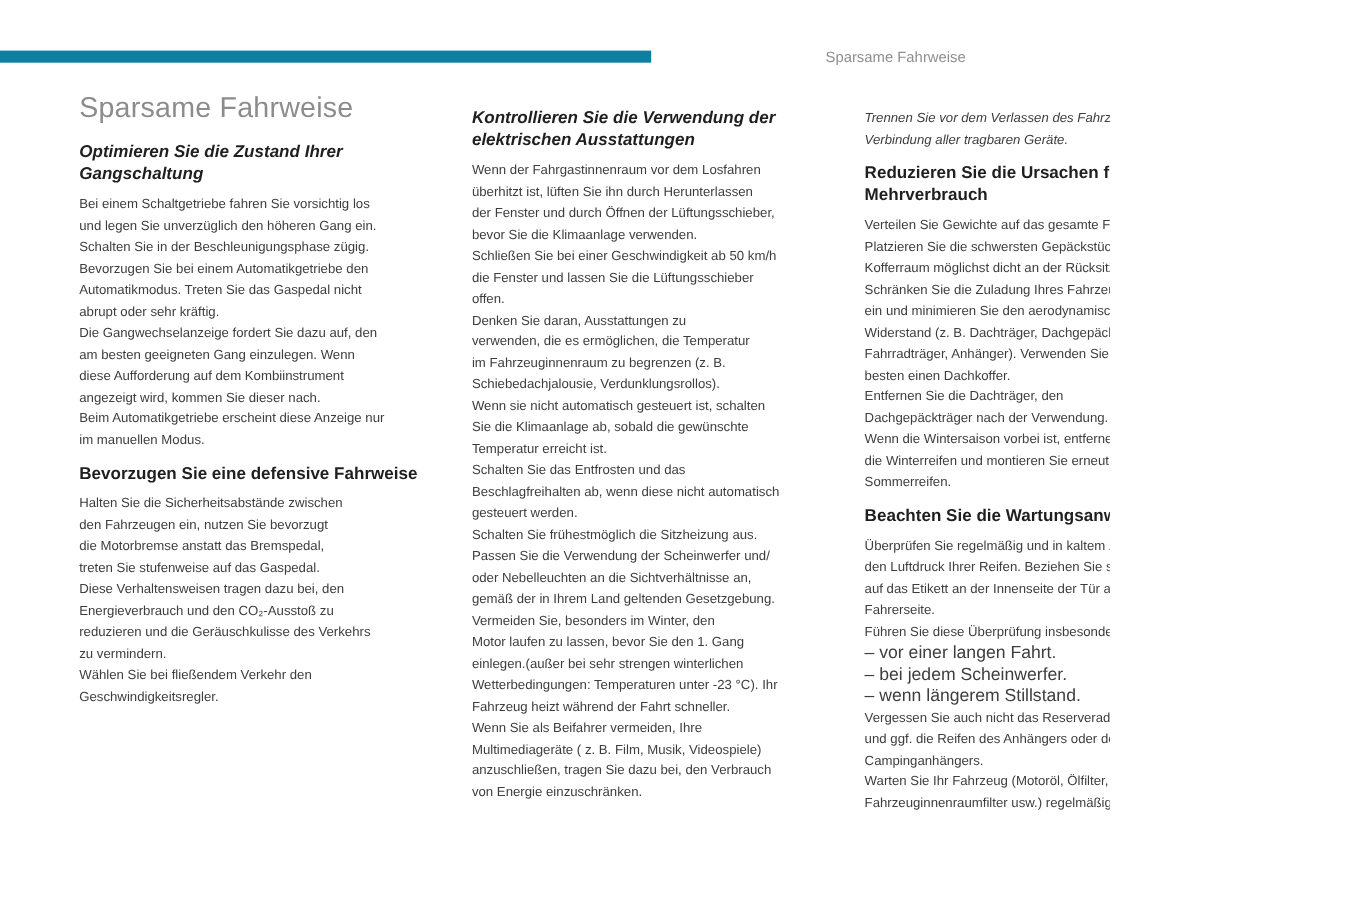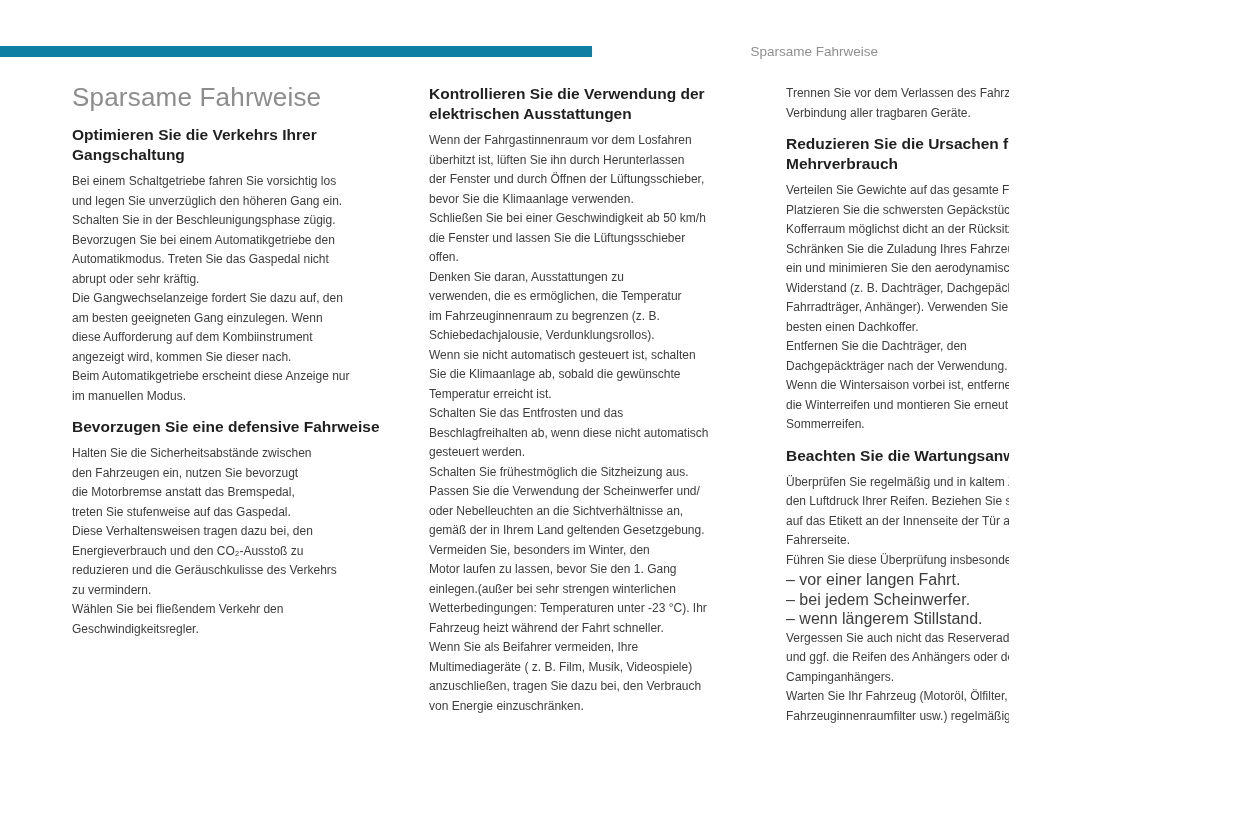--- a/index.html
+++ b/index.html
@@ -48,21 +48,21 @@
     margin: 0;
   }
   .sec-heading {
     font-size: 15.5px;
     line-height: 20px;
     font-weight: 700;
     color: #1f1f1f;
     white-space: pre-line;
     margin: 11px 0 7px 0;
   }
-  .blocks > :first-child { margin-top: 2px; }
+  .blocks > :first-child { margin-top: 16px; font-style: italic; }
   .list { margin: 0; }
   .list-item {
     font-size: 16px;
     line-height: 19.5px;
     color: #3d3d3d;
   }
   .page-number {
     position: absolute;
     left: 1150px; top: 771px;
     font-size: 13px;
@@ -73,21 +73,21 @@
 <body>
 
 <div class="page">
   <div class="accent-bar" style="background: rgb(15, 126, 163);"></div>
   <div class="running-header">Sparsame Fahrweise</div>
 
   <div class="content">
     <div class="col">
       <h1 class="page-title">Sparsame Fahrweise</h1>
       <div class="blocks">
-          <h2 class="sec-heading">Optimieren Sie die Verkehrs Ihrer
+          <h2 class="sec-heading">Optimieren Sie die Zustand Ihrer
 Gangschaltung</h2>
           <p class="para">Bei einem Schaltgetriebe fahren Sie vorsichtig los
 und legen Sie unverzüglich den höheren Gang ein.
 Schalten Sie in der Beschleunigungsphase zügig.
 Bevorzugen Sie bei einem Automatikgetriebe den
 Automatikmodus. Treten Sie das Gaspedal nicht
 abrupt oder sehr kräftig.
 Die Gangwechselanzeige fordert Sie dazu auf, den
 am besten geeigneten Gang einzulegen. Wenn
 diese Aufforderung auf dem Kombiinstrument

